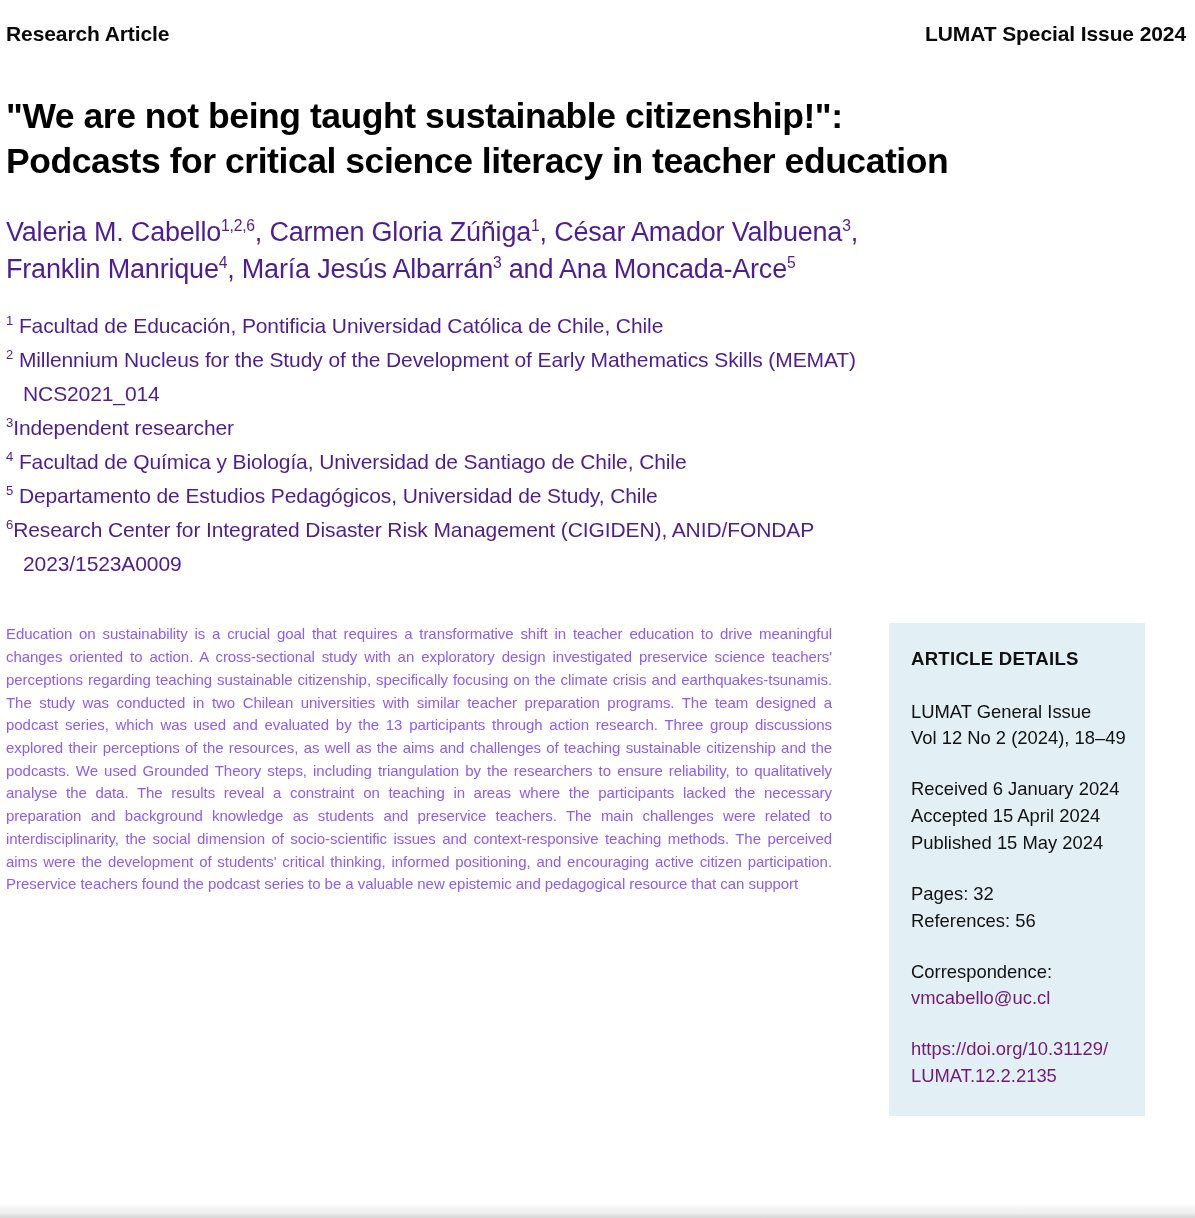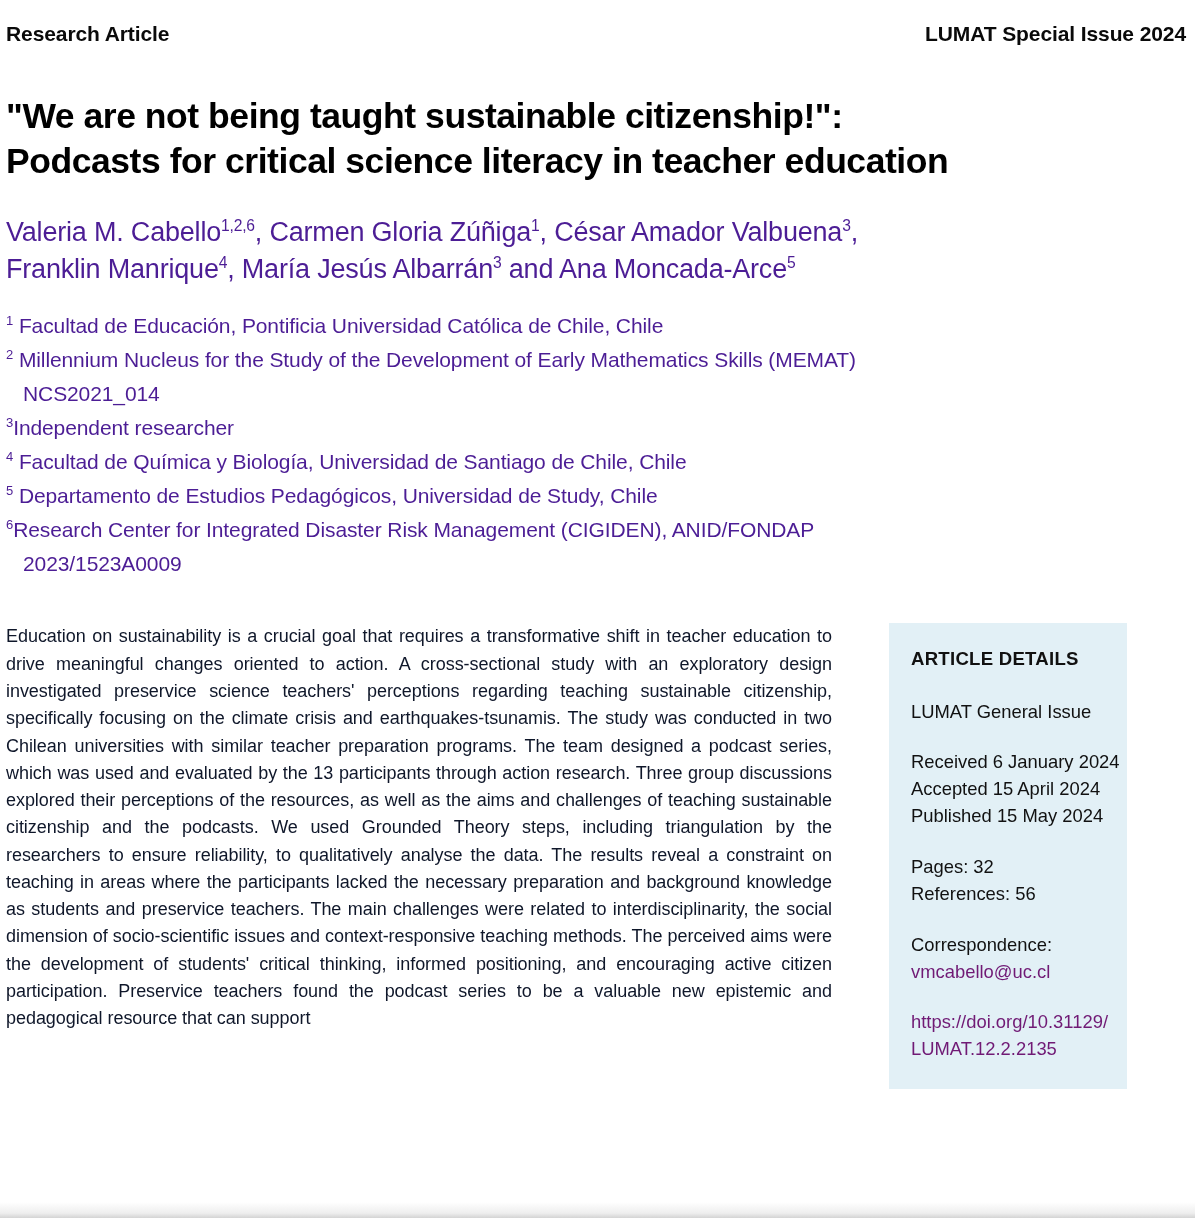--- a/index.html
+++ b/index.html
@@ -82,35 +82,35 @@
   .aff-cont { display: block; padding-left: 17px; white-space: nowrap; }
 
   
   .content {
     position: relative;
     margin-top: 42px;
   }
 
   .abstract {
     width: 826px;
-    font-size: 18px;
+    font-size: 15px;
     line-height: 1.515;
     text-align: justify;
     text-justify: inter-word;
-    color: #0f172a;
+    color: #8b5cf6;
     letter-spacing: -0.05px;
     hyphens: none;
   }
 
   
   .details-box {
     position: absolute;
     top: 0;
     left: 883px;
-    width: 238px;
+    width: 256px;
     box-sizing: border-box;
     background: #e2f0f6;
     padding: 22px 22px 26px 22px;
     font-size: 18.4px;
     line-height: 1.46;
     color: #111;
   }
   .details-title {
     font-weight: bold;
     font-size: 18.6px;
@@ -178,20 +178,21 @@
 
   <div class="content">
 
     <div class="abstract">Education on sustainability is a crucial goal that requires a transformative shift in teacher education to drive meaningful changes oriented to action. A cross-sectional study with an exploratory design investigated preservice science teachers' perceptions regarding teaching sustainable citizenship, specifically focusing on the climate crisis and earthquakes-tsunamis. The study was conducted in two Chilean universities with similar teacher preparation programs. The team designed a podcast series, which was used and evaluated by the 13 participants through action research. Three group discussions explored their perceptions of the resources, as well as the aims and challenges of teaching sustainable citizenship and the podcasts. We used Grounded Theory steps, including triangulation by the researchers to ensure reliability, to qualitatively analyse the data. The results reveal a constraint on teaching in areas where the participants lacked the necessary preparation and background knowledge as students and preservice teachers. The main challenges were related to interdisciplinarity, the social dimension of socio-scientific issues and context-responsive teaching methods. The perceived aims were the development of students' critical thinking, informed positioning, and encouraging active citizen participation. Preservice teachers found the podcast series to be a valuable new epistemic and pedagogical resource that can support</div>
 
     <aside class="details-box">
       <div class="details-title">ARTICLE DETAILS</div>
 
       <div class="details-group">
         <span class="details-line">LUMAT General Issue</span>
+        <span class="details-line">Vol 12 No 2 (2024), 18–49</span>
       </div>
 
       <div class="details-group">
         <span class="details-line">Received 6 January 2024</span>
         <span class="details-line">Accepted 15 April 2024</span>
         <span class="details-line">Published 15 May 2024</span>
       </div>
 
       <div class="details-group">
         <span class="details-line">Pages: 32</span>

